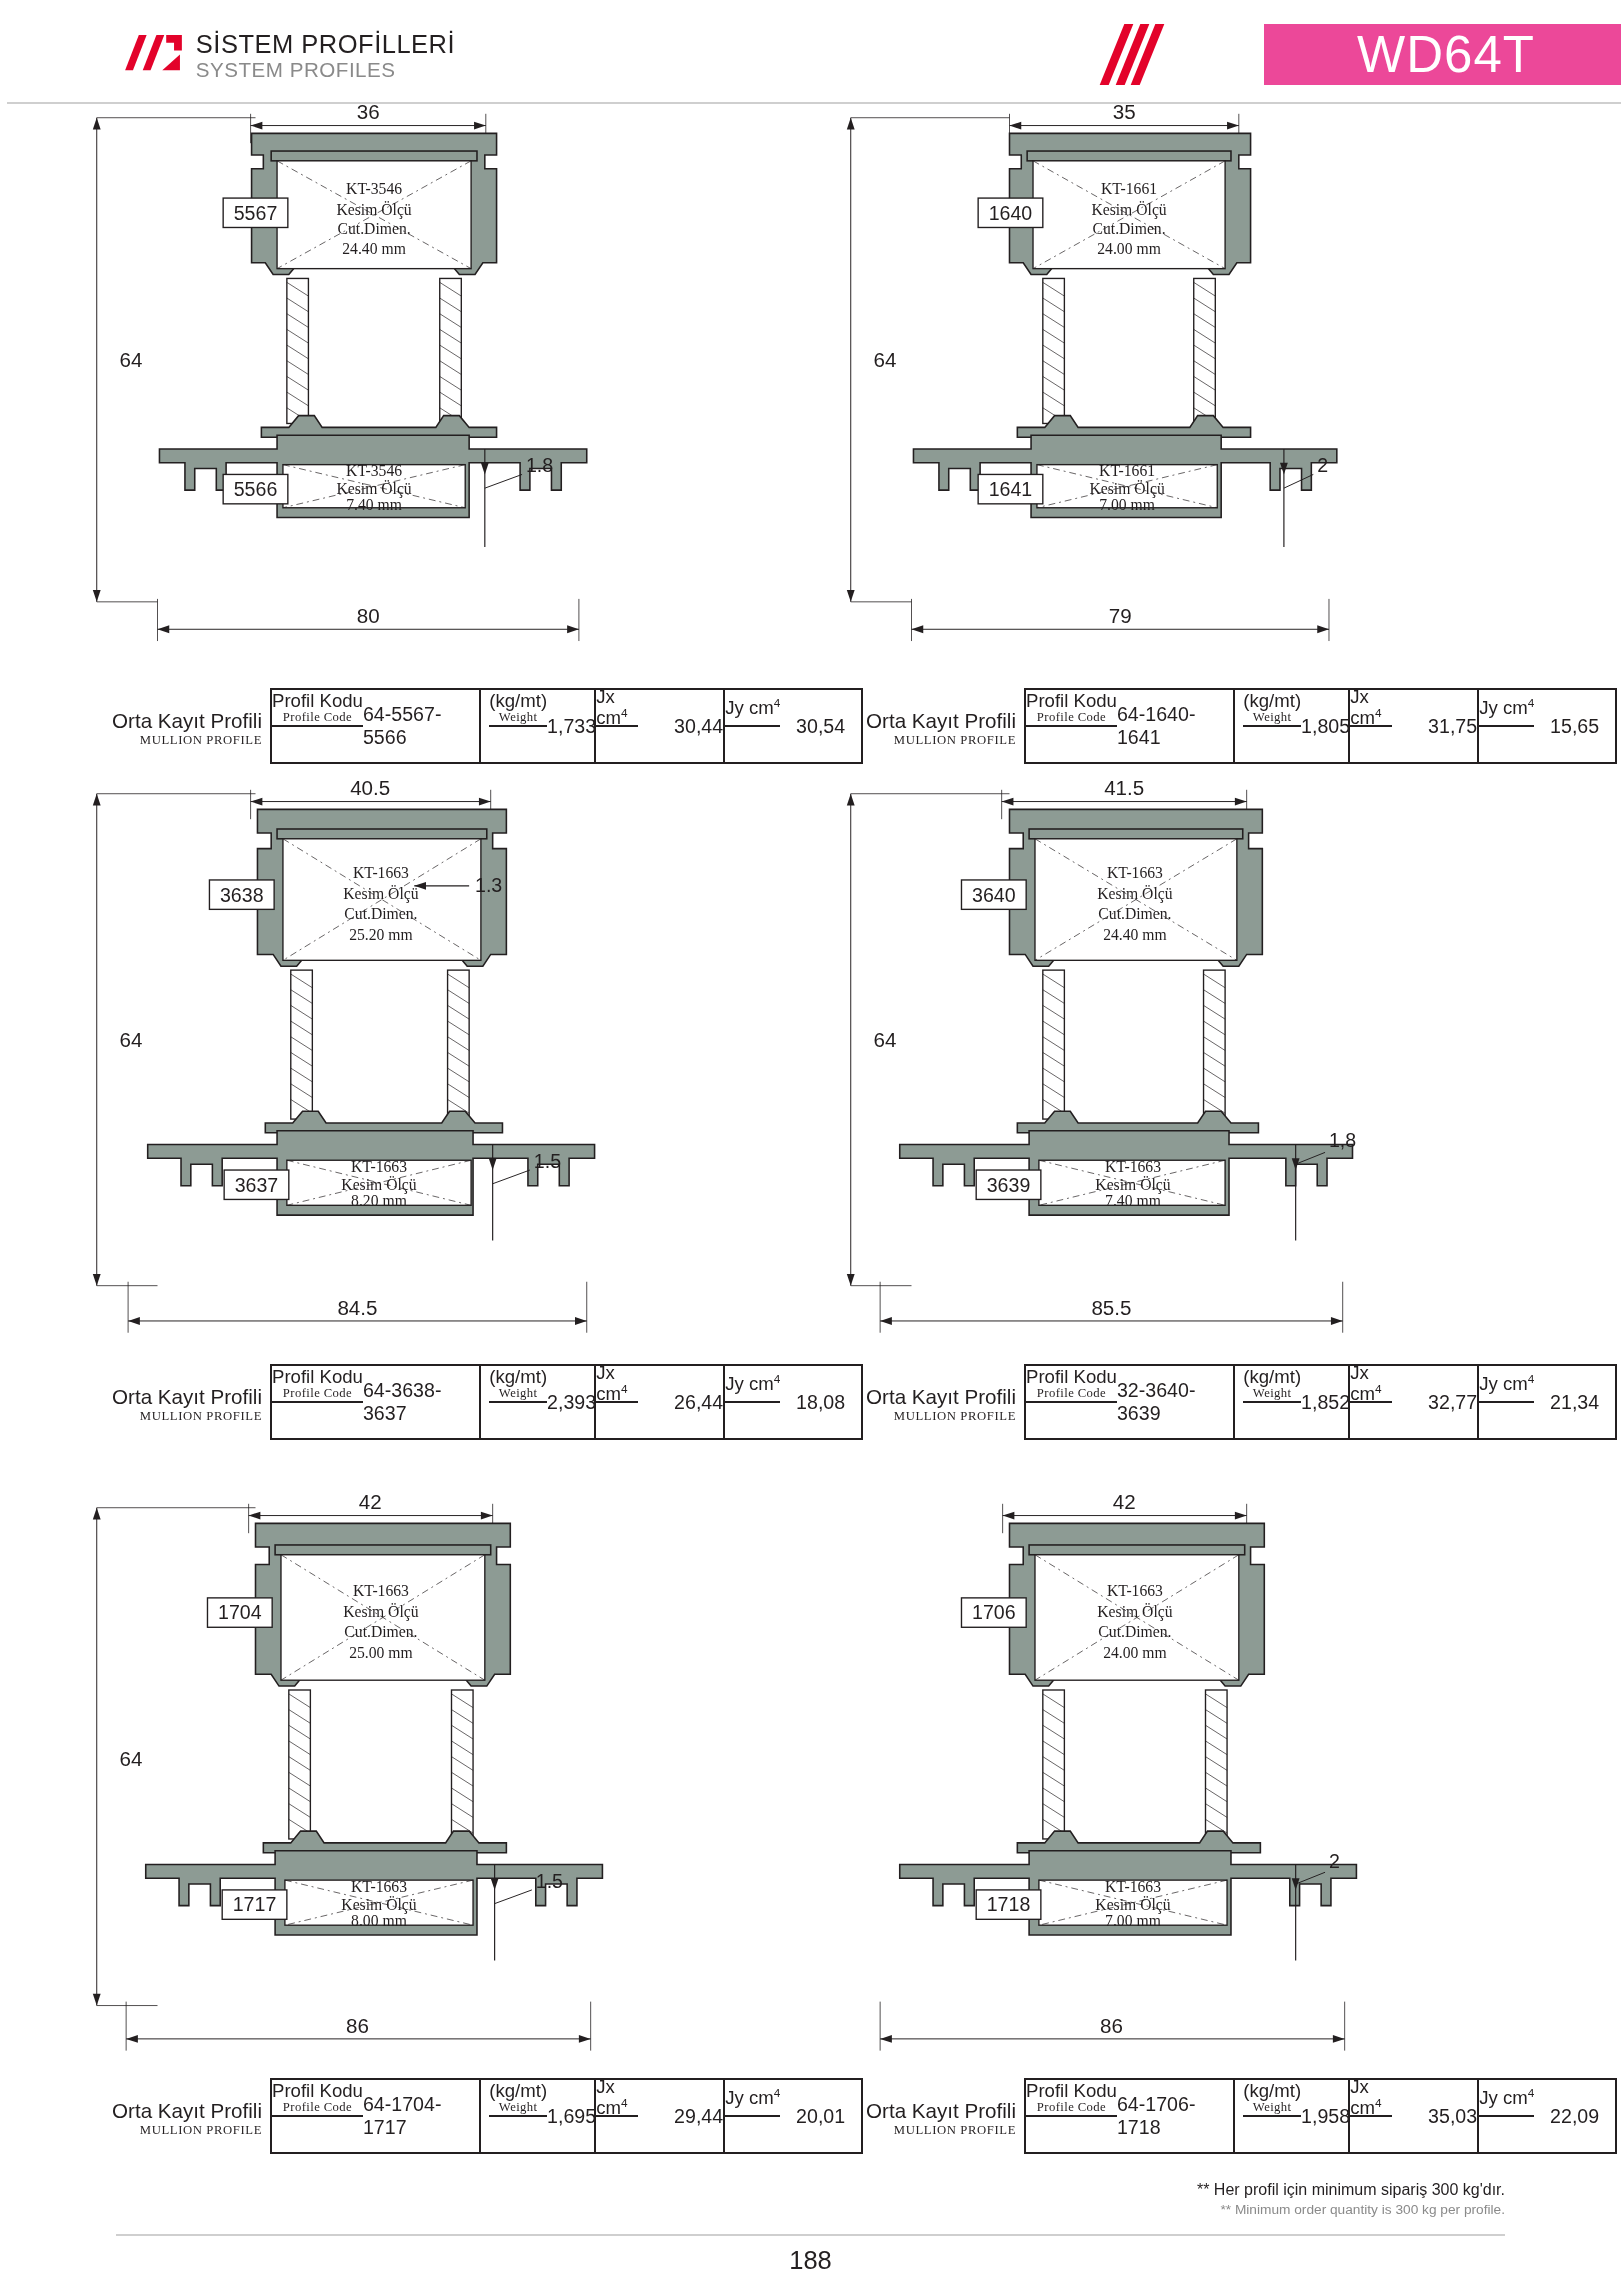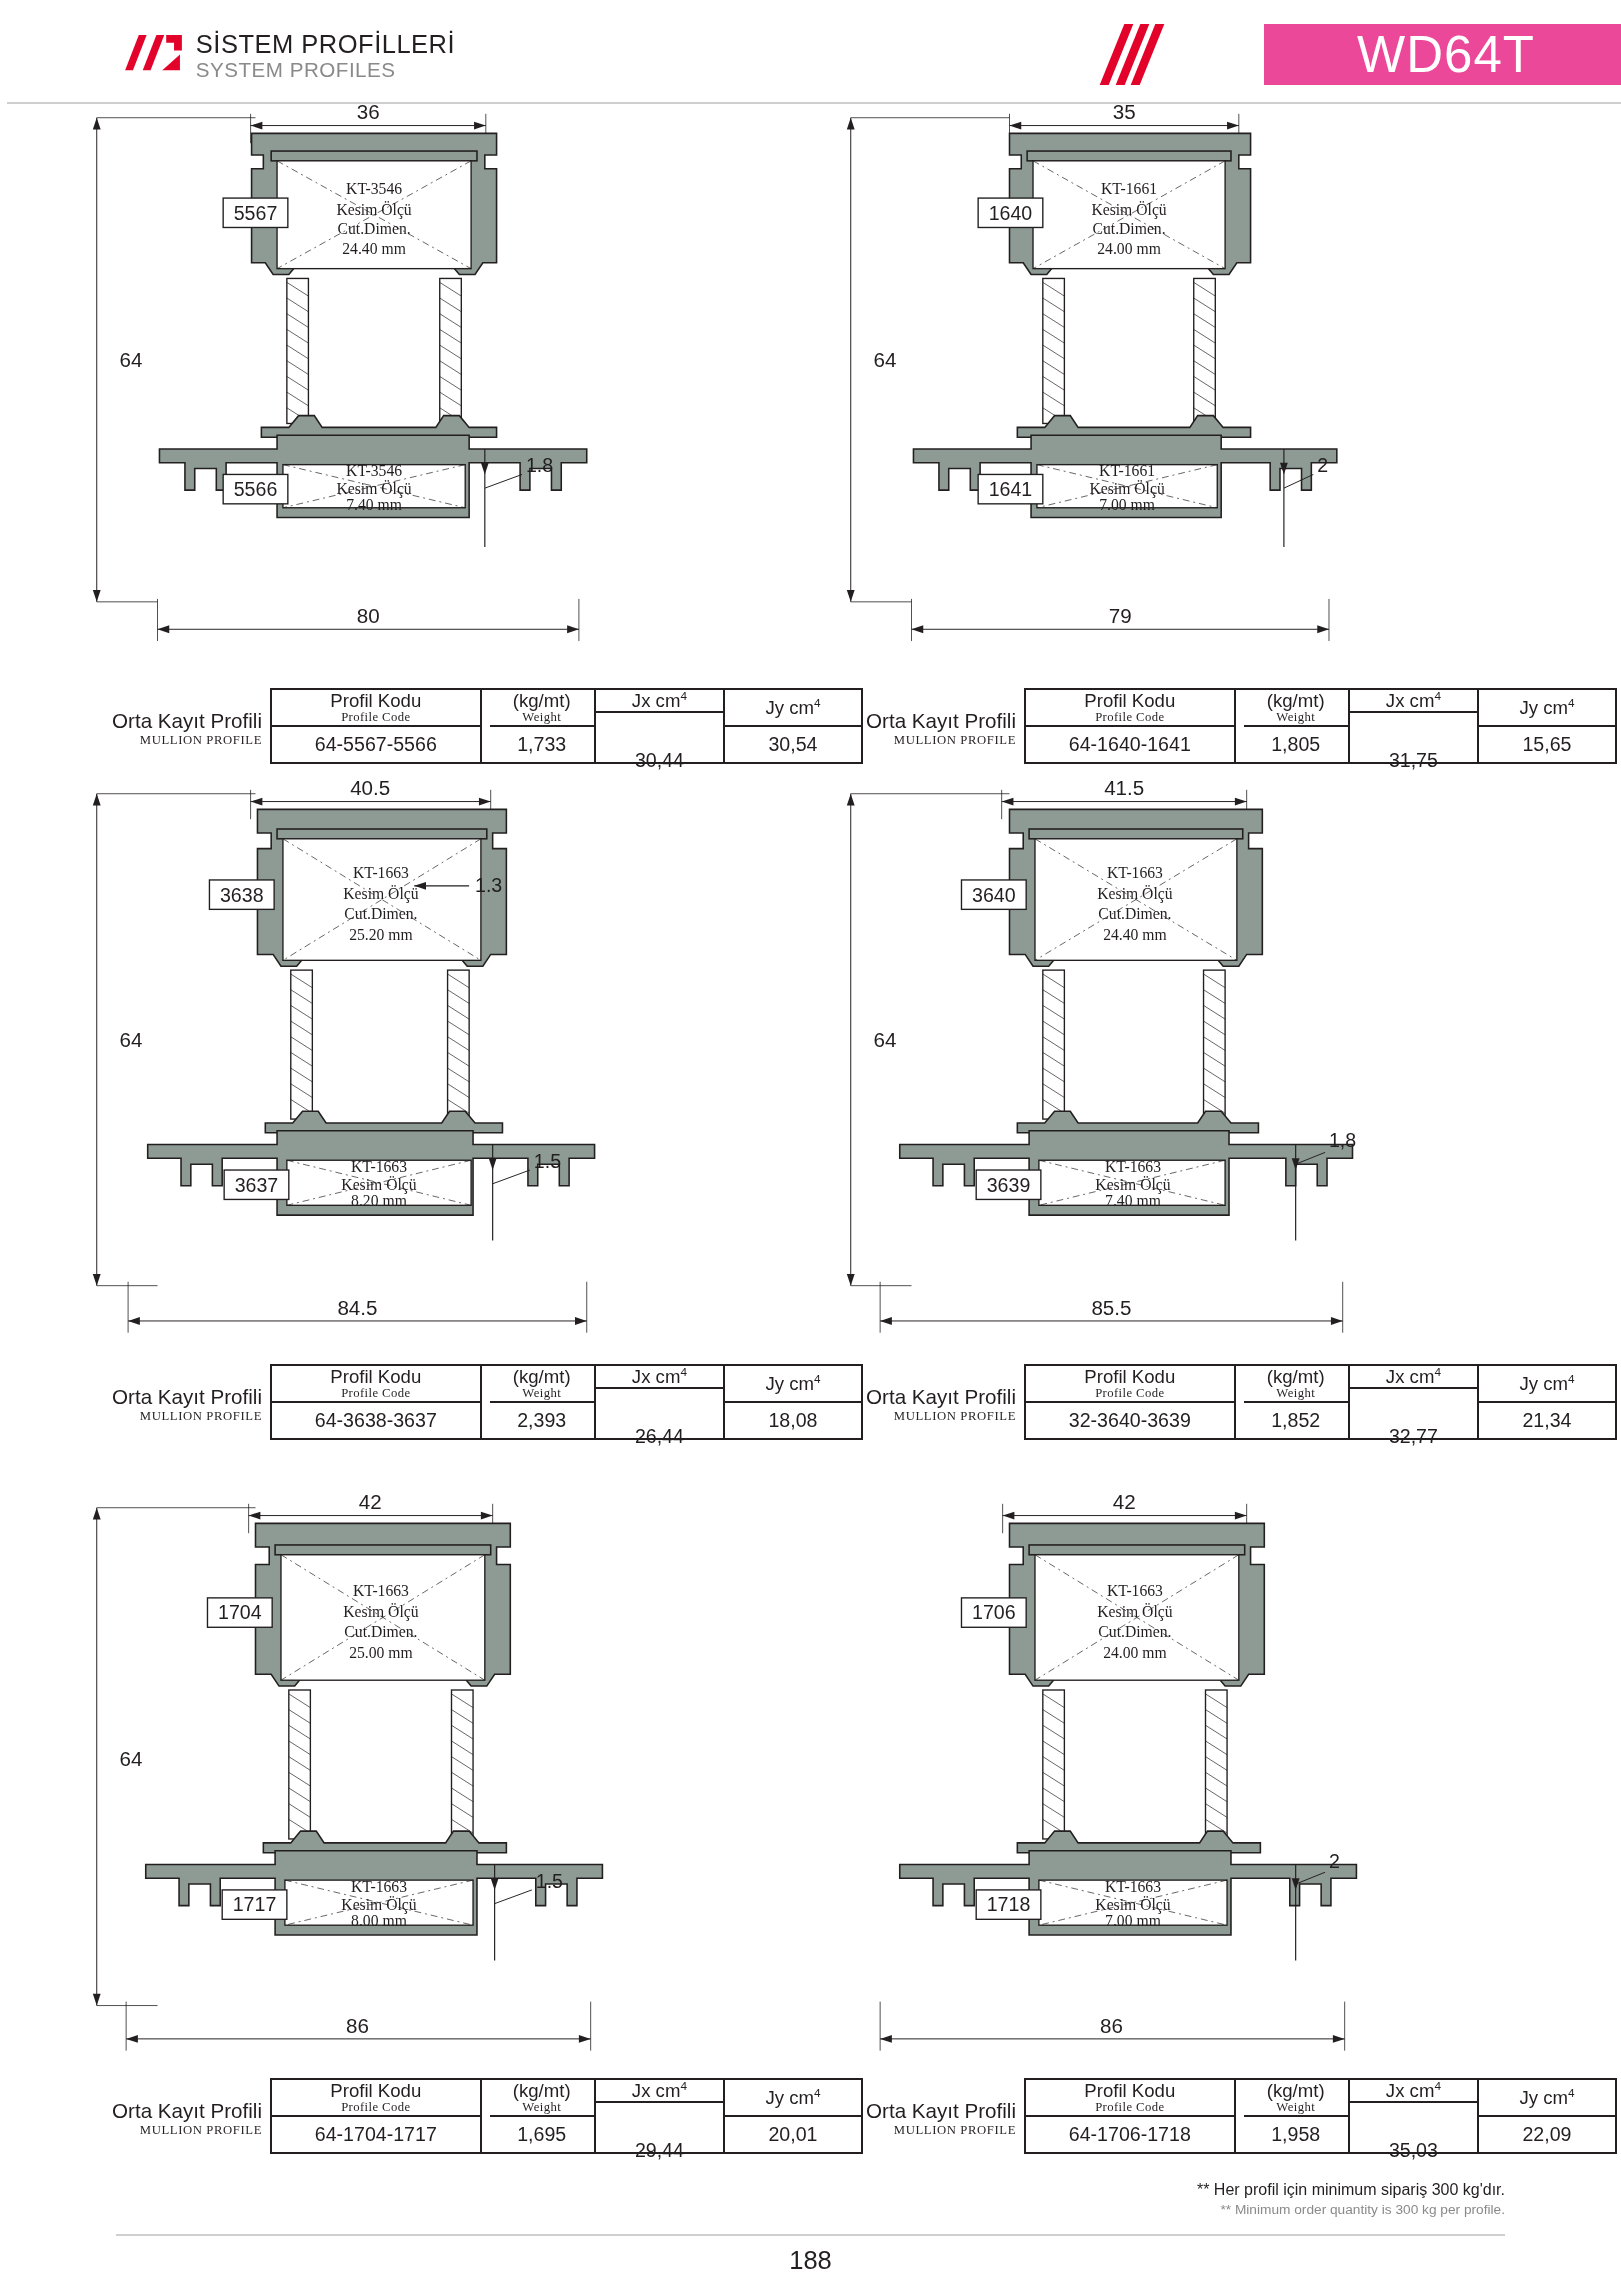--- a/index.html
+++ b/index.html
@@ -66,21 +66,21 @@
     background: #fff;
   }
   .spec-label {
     position: absolute; right: 100%; top: 0; height: 76px; width: 201px;
     border: none; display: flex; flex-direction: column;
     align-items: flex-end; justify-content: center; padding-right: 10px;
     text-align: right;
   }
   .spec-label .l1 { font-size: 20.6px; color: #231f20; }
   .spec-label .l2 { font-size: 12.7px; letter-spacing: 0.6px; color: #231f20; font-family: "Liberation Serif", serif; }
-  .spec .col { border-right: 2px solid #231f20; display: flex; flex-direction: column; }
+  .spec .col { border-right: 2px solid #231f20; display: flex; flex-direction: row; }
   .spec .col:last-child { border-right: none; }
   .spec .col .head {
     height: 37px; border-bottom: 2px solid #231f20;
     display: flex; flex-direction: column; align-items: center; justify-content: center;
     line-height: 1.05;
   }
   .spec .col .head .h1 { font-size: 18.6px; }
   .spec .col .head .h2 { font-size: 12.7px; letter-spacing: 0.4px; font-family: "Liberation Serif", serif; }
   .spec .col .val {
     flex: 1; display: flex; align-items: center; justify-content: center;

